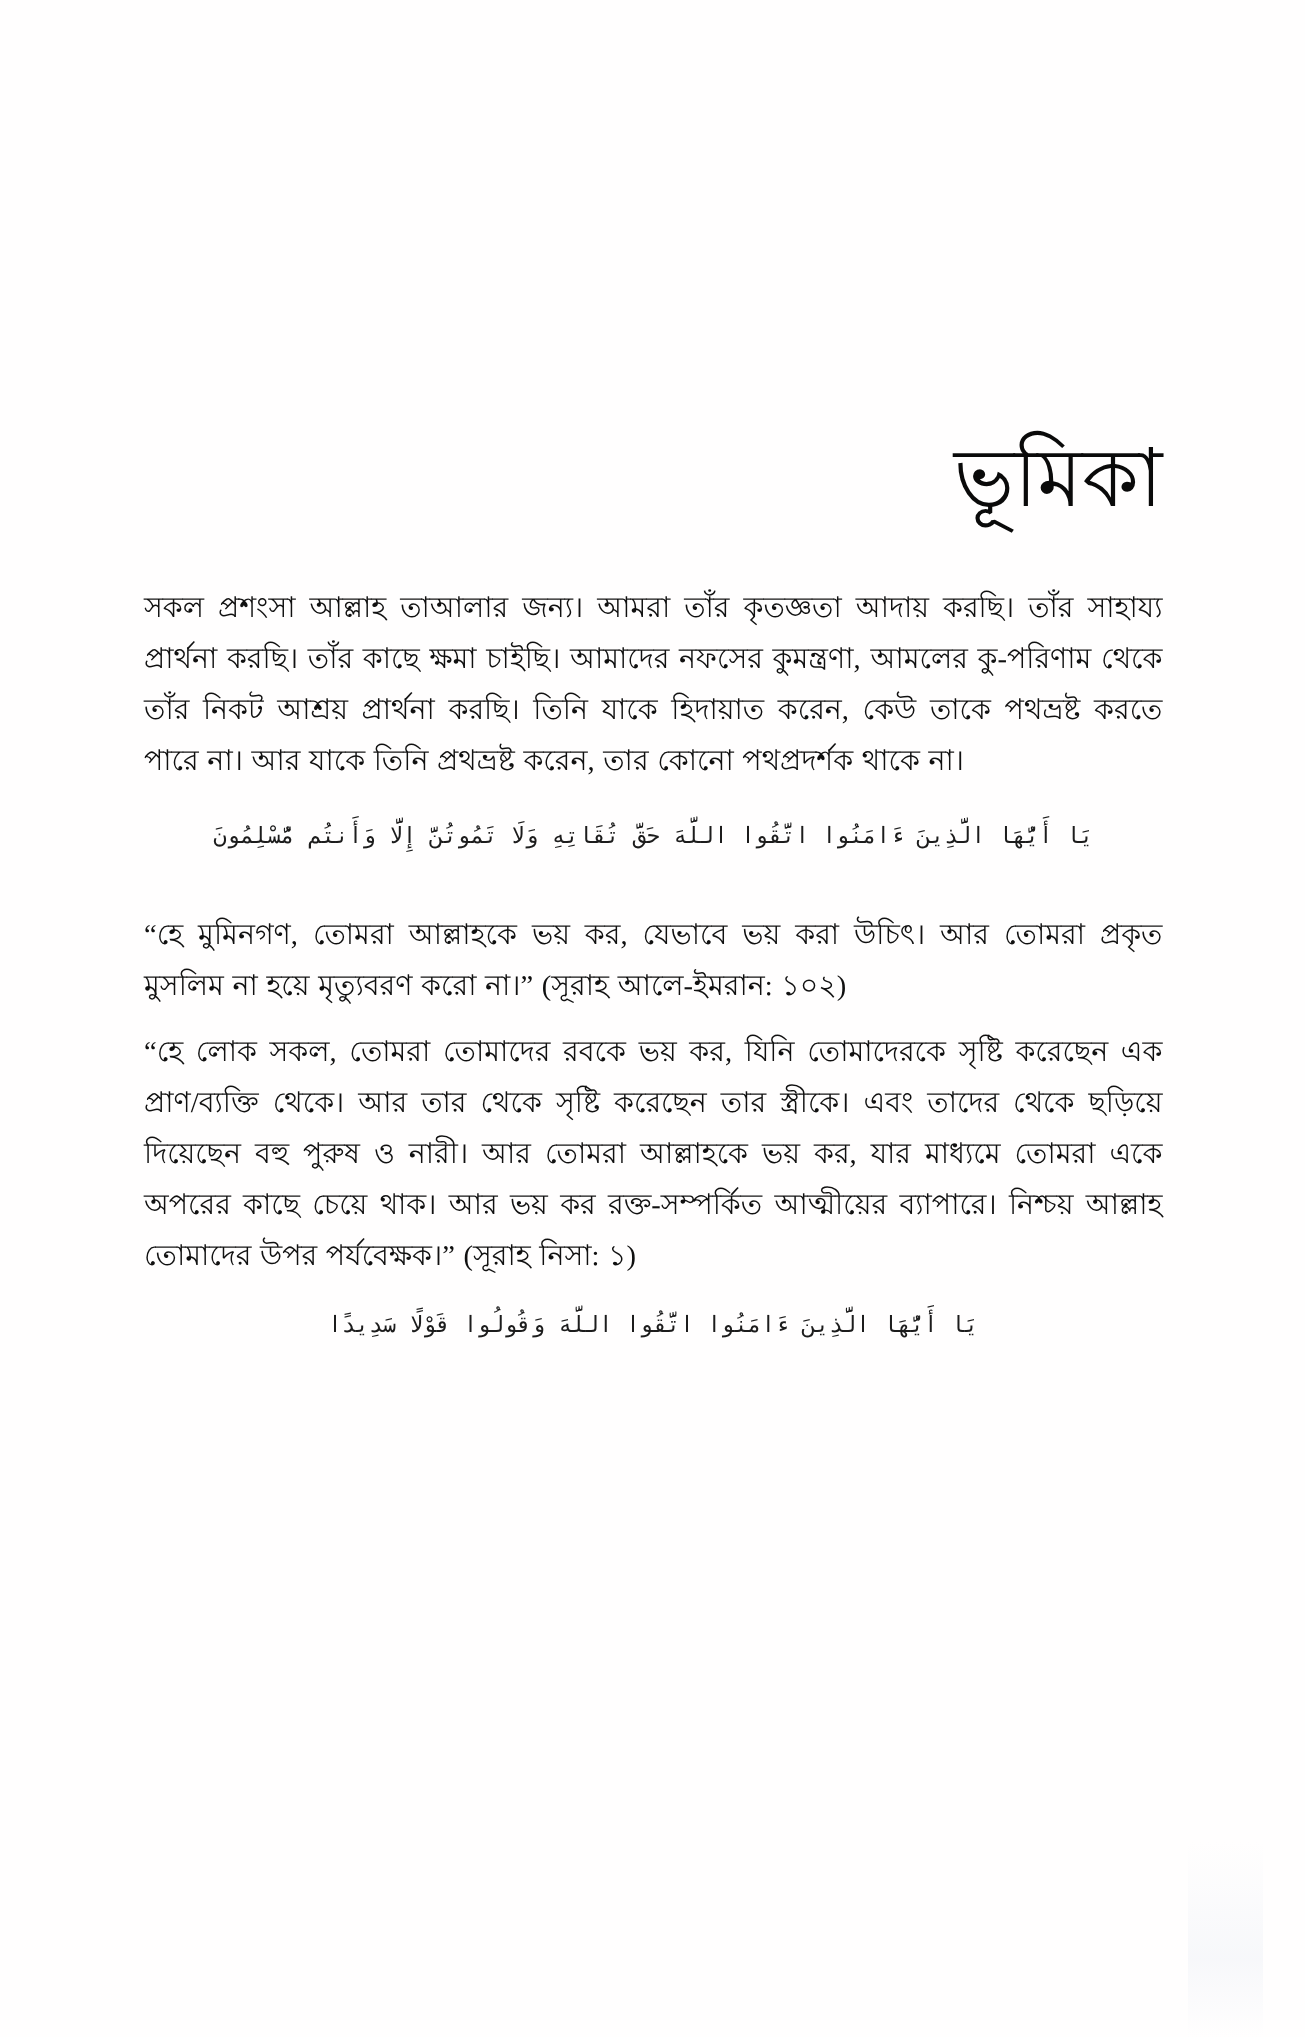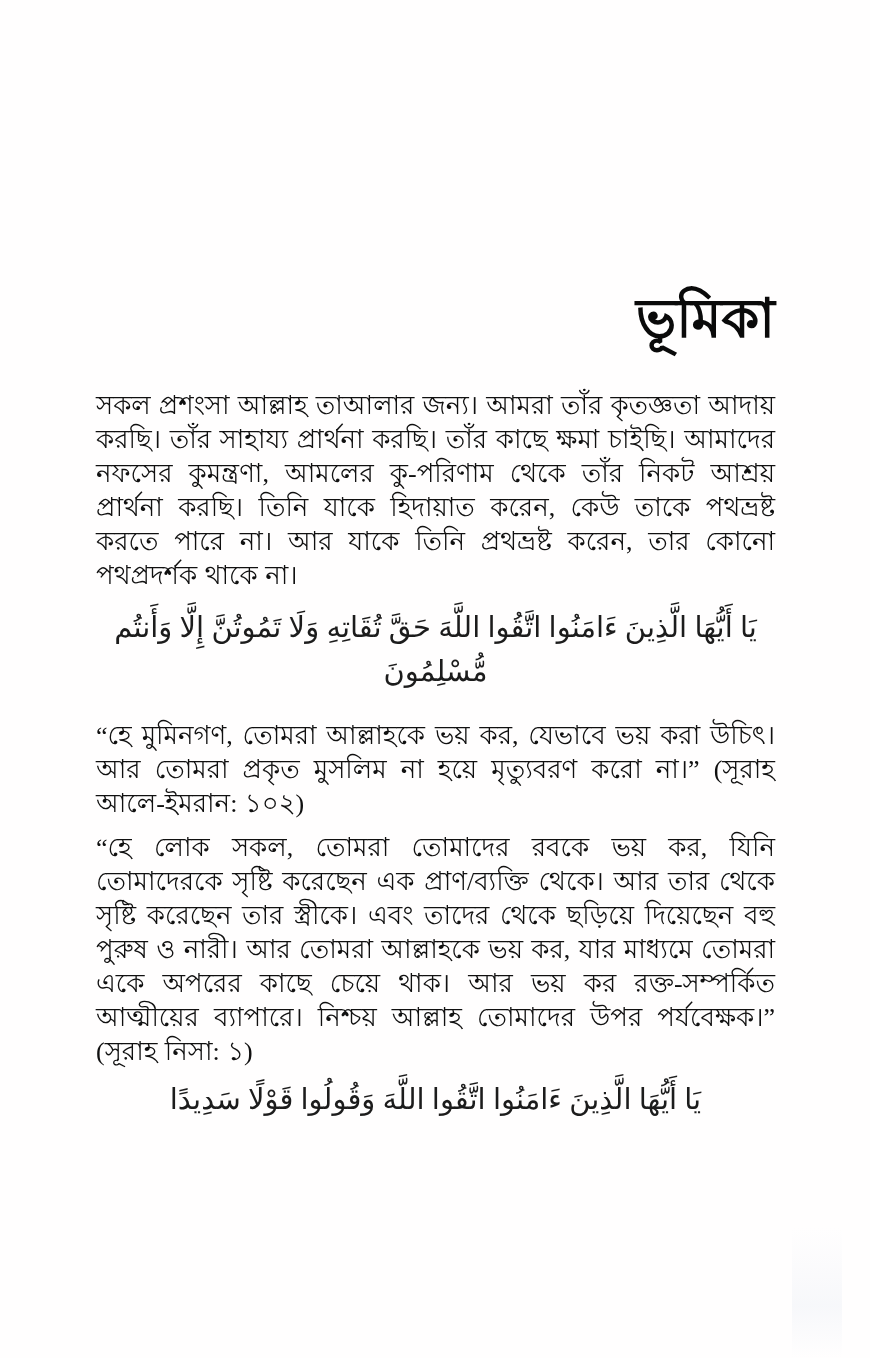--- a/index.html
+++ b/index.html
@@ -17,39 +17,39 @@
     padding: 284px 95px 0 96px;
     overflow: hidden;
     font-family: "Liberation Serif", "DejaVu Serif", serif;
     color: #101010;
   }
   .chapter-title {
     margin: 0 0 34px 0;
     text-align: right;
     font-size: 54px;
     line-height: 1.32;
-    font-weight: 700;
+    font-weight: 400;
     color: #0a0a0a;
   }
   .body-para {
     margin: 0;
-    font-size: 26px;
+    font-size: 19px;
     line-height: 34px;
     text-align: justify;
     text-justify: inter-word;
     word-spacing: 1px;
   }
   .arabic-verse {
     margin: 0;
     direction: rtl;
     text-align: center;
-    font-size: 29px;
+    font-size: 15px;
     line-height: 44px;
     color: #1c1c1c;
-    font-family: Liberation Serif, serif;
+    font-family: Liberation Mono, monospace;
   }
   
   .para-opening      { margin-top: 0; }
   .para-testimony    { margin-top: 10px; }
   .verse-1           { margin-top: 12px; }
   .quote-1           { margin-top: 26px; }
   .verse-2           { margin-top: 10px; }
   .quote-2           { margin-top: 8px; }
   .verse-3           { margin-top: 8px; }
   .verse-4           { margin-top: 12px; }

